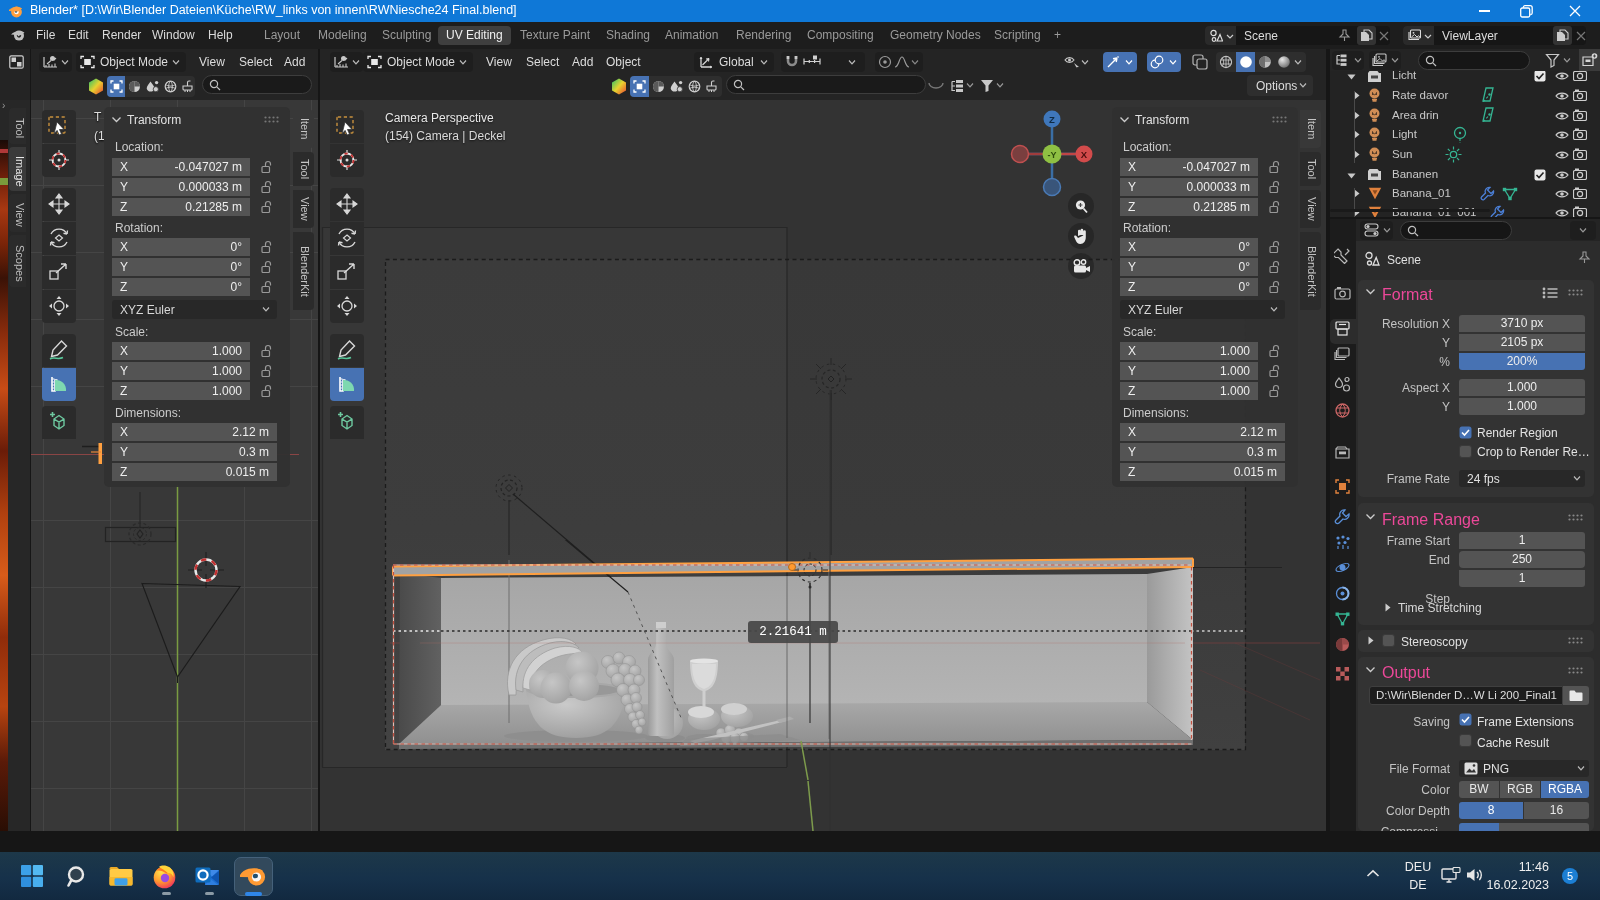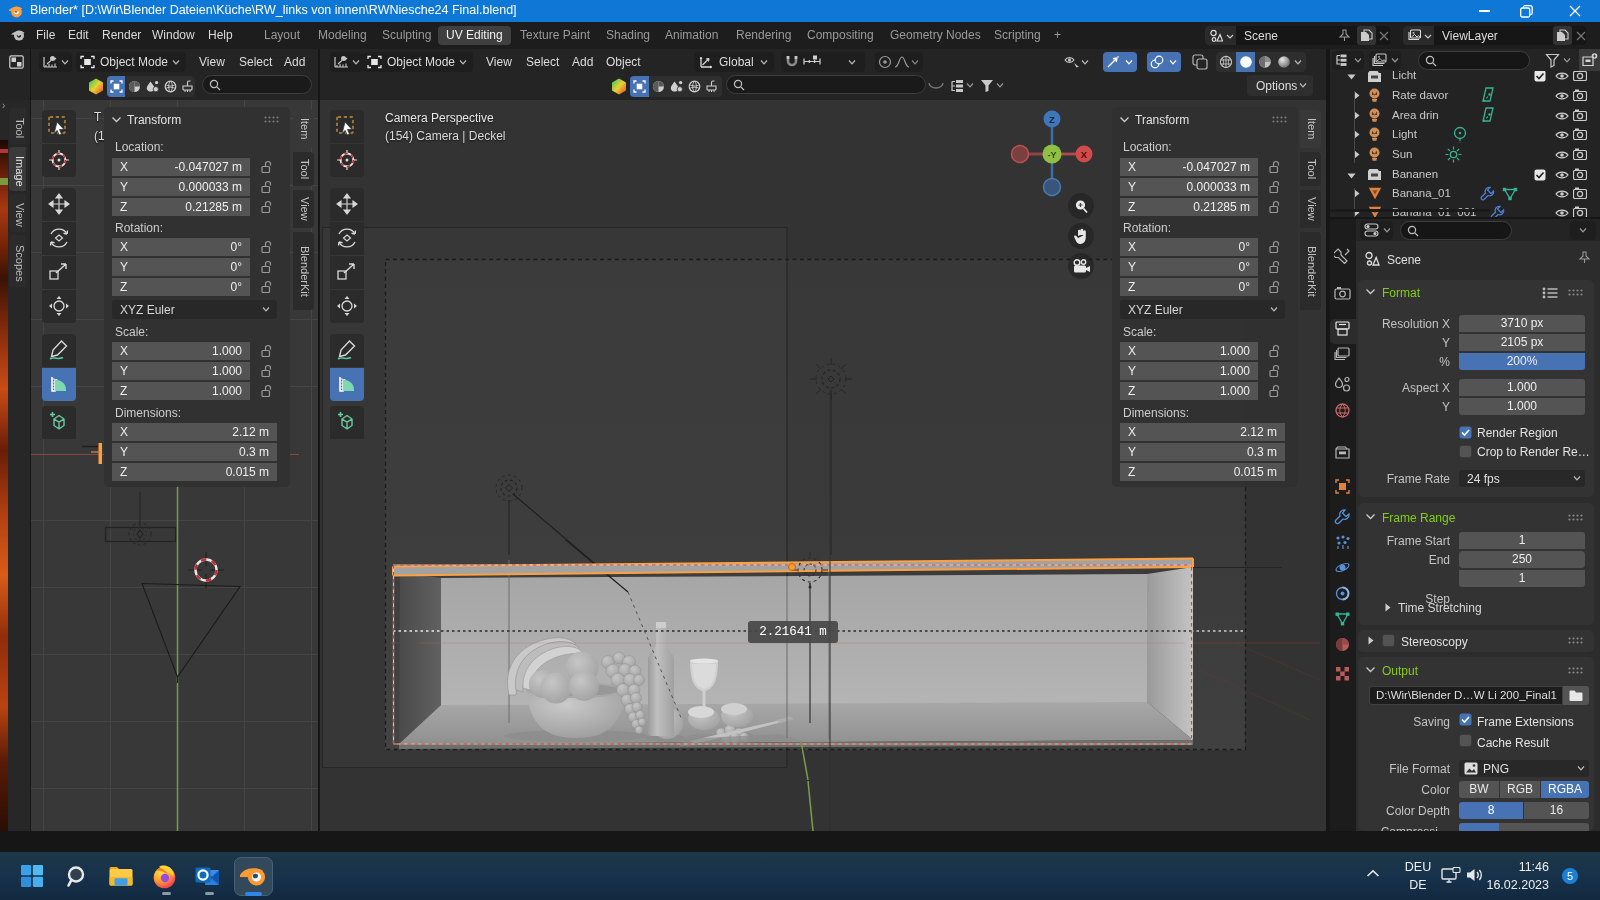--- a/index.html
+++ b/index.html
@@ -34,21 +34,21 @@
 .npanel { position:absolute; background:rgba(48,48,48,0.95); border-radius:5px; }
 .plabel { position:absolute; font-size:12px; color:#cccccc; }
 .nfield { position:absolute; background:#545454; height:18px; font-size:12px; color:#eeeeee; }
 .nfield .k { position:absolute; left:8px; top:2px; }
 .nfield .v { position:absolute; right:8px; top:2px; }
 
 
 .pfield { position:absolute; background:#545454; border-radius:3px; height:17px; font-size:12px; color:#ededed; text-align:center; line-height:17px; }
 .plab { position:absolute; font-size:12px; color:#c3c3c3; text-align:right; }
 .ppanel { position:absolute; background:#333333; border-radius:5px; }
-.phead { position:absolute; font-size:12px; color:#84cc16; }
+.phead { position:absolute; font-size:16px; color:#ec4899; }
 
 
 #statusbar { left:0; top:831px; width:1600px; height:21px; background:#262626; }
 #statusbar span { position:absolute; top:4px; font-size:11.5px; color:#a5a5a5; }
 
 
 #taskbar { left:0; top:852px; width:1600px; height:48px; background:linear-gradient(180deg,#1d3849 0%,#16314a 55%,#122940 100%); }
 
 .vtab { position:absolute; background:#2b2b2b; color:#bdbdbd; font-size:11px; border-radius:4px 0 0 4px; writing-mode:vertical-rl; text-align:center; }
 </style>

